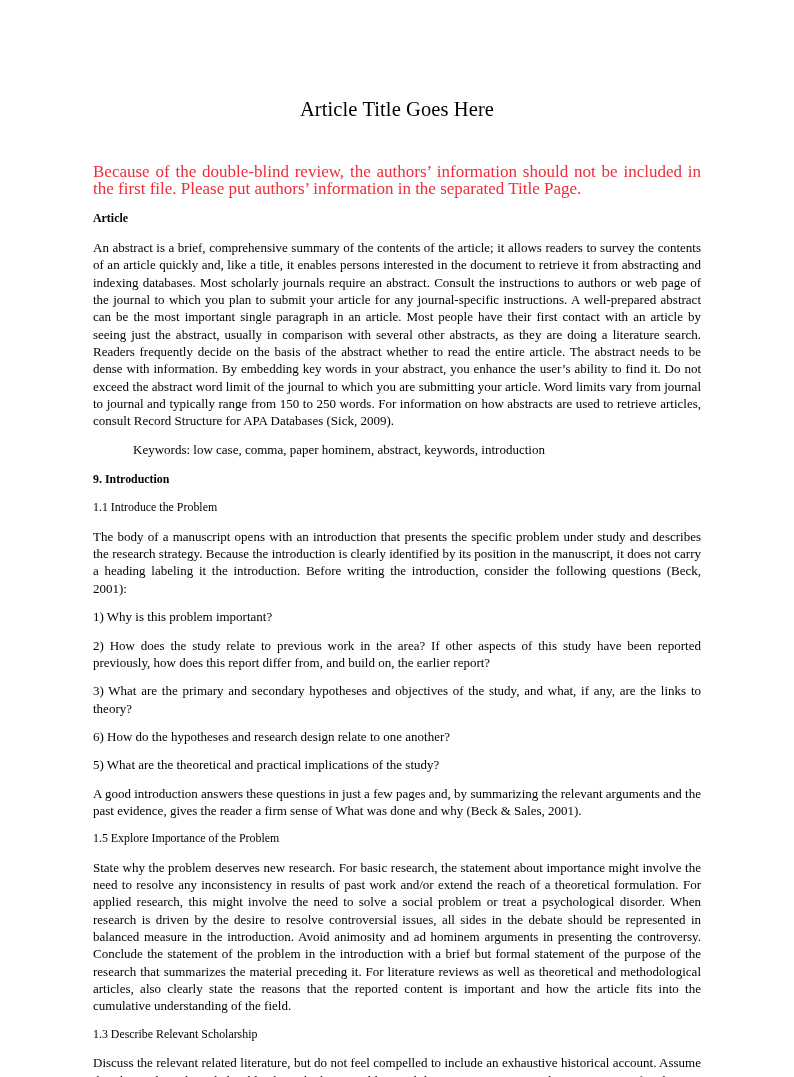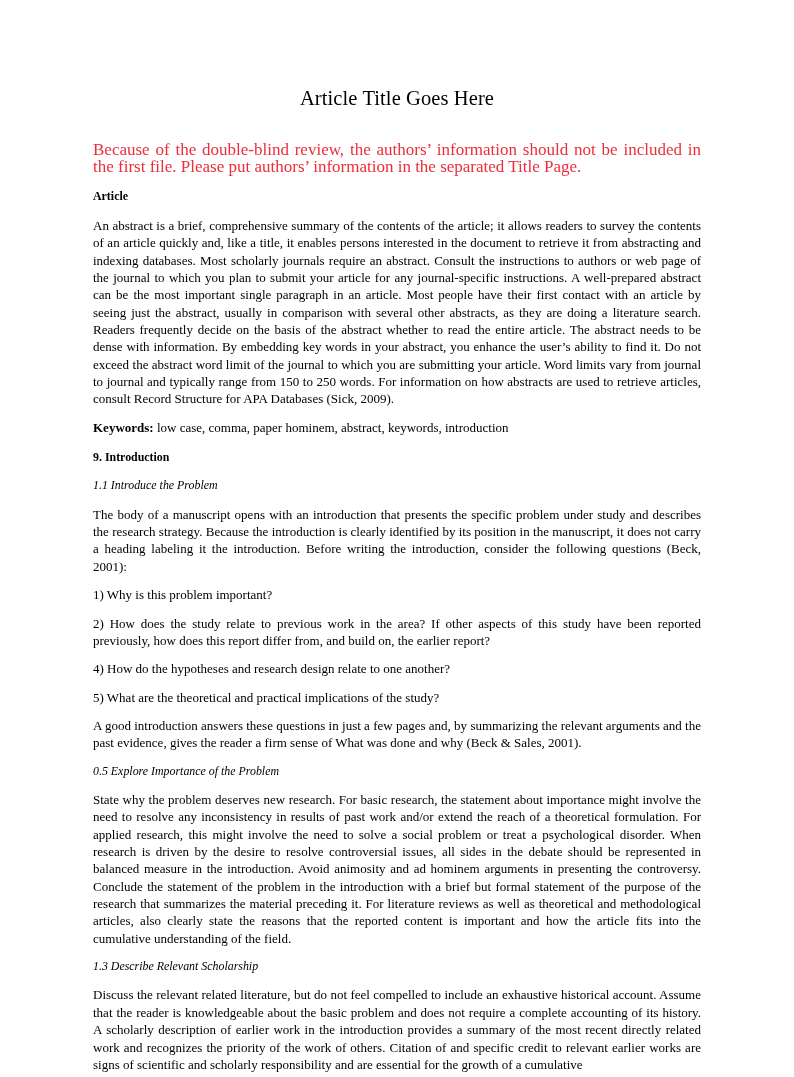--- a/index.html
+++ b/index.html
@@ -29,21 +29,21 @@
     left: 93px;
     top: 0;
     width: 608px;
   }
 
   .doc-title {
     text-align: center;
     font-size: 20.5px;
     font-weight: normal;
     line-height: 1.25;
-    margin: 0;
+    margin: 11px;
     padding-top: 86px;
     letter-spacing: 0.1px;
   }
 
   .notice {
     color: #ee2d3a;
     font-size: 17px;
     line-height: 17.4px;
     text-align: justify;
     text-justify: inter-word;
@@ -54,39 +54,39 @@
   .head-bold {
     font-size: 11.9px;
     font-weight: bold;
     line-height: 17.4px;
     margin: 0;
     padding-top: 13px;
   }
 
   .head-italic {
     font-size: 11.9px;
-    font-style: italic;
     font-weight: normal;
     line-height: 17.4px;
     margin: 0;
     padding-top: 11px;
   }
 
   p.body-par {
     font-size: 13px;
     line-height: 17.35px;
     text-align: justify;
     text-justify: inter-word;
     margin: 0;
     padding-top: 11px;
     hyphens: none;
   }
 
   .kw-label {
-    font-weight: bold;
+    font-weight: normal;
+    margin-left: 40px;
   }
 </style>
 </head>
 <body>
 
 <div class="page">
   <div class="content">
 
     <h1 class="doc-title">Article Title Goes Here</h1>
 
@@ -103,28 +103,29 @@
     <h2 class="head-bold">9. Introduction</h2>
 
     <h3 class="head-italic">1.1 Introduce the Problem</h3>
 
     <p class="body-par">The body of a manuscript opens with an introduction that presents the specific problem under study and describes the research strategy.  Because the introduction is clearly identified by its position in the manuscript, it does not carry a heading labeling it the introduction.  Before writing the introduction, consider the following questions (Beck, 2001):</p>
 
     <p class="body-par">1) Why is this problem important?</p>
 
     <p class="body-par">2) How does the study relate to previous work in the area?  If other aspects of this study have been reported previously, how does this report differ from, and build on, the earlier report?</p>
 
+    <p class="body-par">3) What are the primary and secondary hypotheses and objectives of the study, and what, if any, are the links to theory?</p>
 
-    <p class="body-par">4) How do the hypotheses and research design relate to one another?</p>
+    <p class="body-par">6) How do the hypotheses and research design relate to one another?</p>
 
     <p class="body-par">5) What are the theoretical and practical implications of the study?</p>
 
     <p class="body-par">A good introduction answers these questions in just a few pages and, by summarizing the relevant arguments and the past evidence, gives the reader a firm sense of What was done and why (Beck &amp; Sales, 2001).</p>
 
-    <h3 class="head-italic">0.5 Explore Importance of the Problem</h3>
+    <h3 class="head-italic">1.5 Explore Importance of the Problem</h3>
 
     <p class="body-par">State why the problem deserves new research.  For basic research, the statement about importance might involve the need to resolve any inconsistency in results of past work and/or extend the reach of a theoretical formulation. For applied research, this might involve the need to solve a social problem or treat a psychological disorder. When research is driven by the desire to resolve controversial issues, all sides in the debate should be represented in balanced measure in the introduction. Avoid animosity and ad hominem arguments in presenting the controversy. Conclude the statement of the problem in the introduction with a brief but formal statement of the purpose of the research that summarizes the material preceding it.  For literature reviews as well as theoretical and methodological articles, also clearly state the reasons that the reported content is important and how the article fits into the cumulative understanding of the field.</p>
 
     <h3 class="head-italic">1.3 Describe Relevant Scholarship</h3>
 
     <p class="body-par">Discuss the relevant related literature, but do not feel compelled to include an exhaustive historical account.  Assume that the reader is knowledgeable about the basic problem and does not require a complete accounting of its history.  A scholarly description of earlier work in the introduction provides a summary of the most recent directly related work and recognizes the priority of the work of others. Citation of and specific credit to relevant earlier works are signs of scientific and scholarly responsibility and are essential for the growth of a cumulative</p>
 
   </div>
 </div>
 

